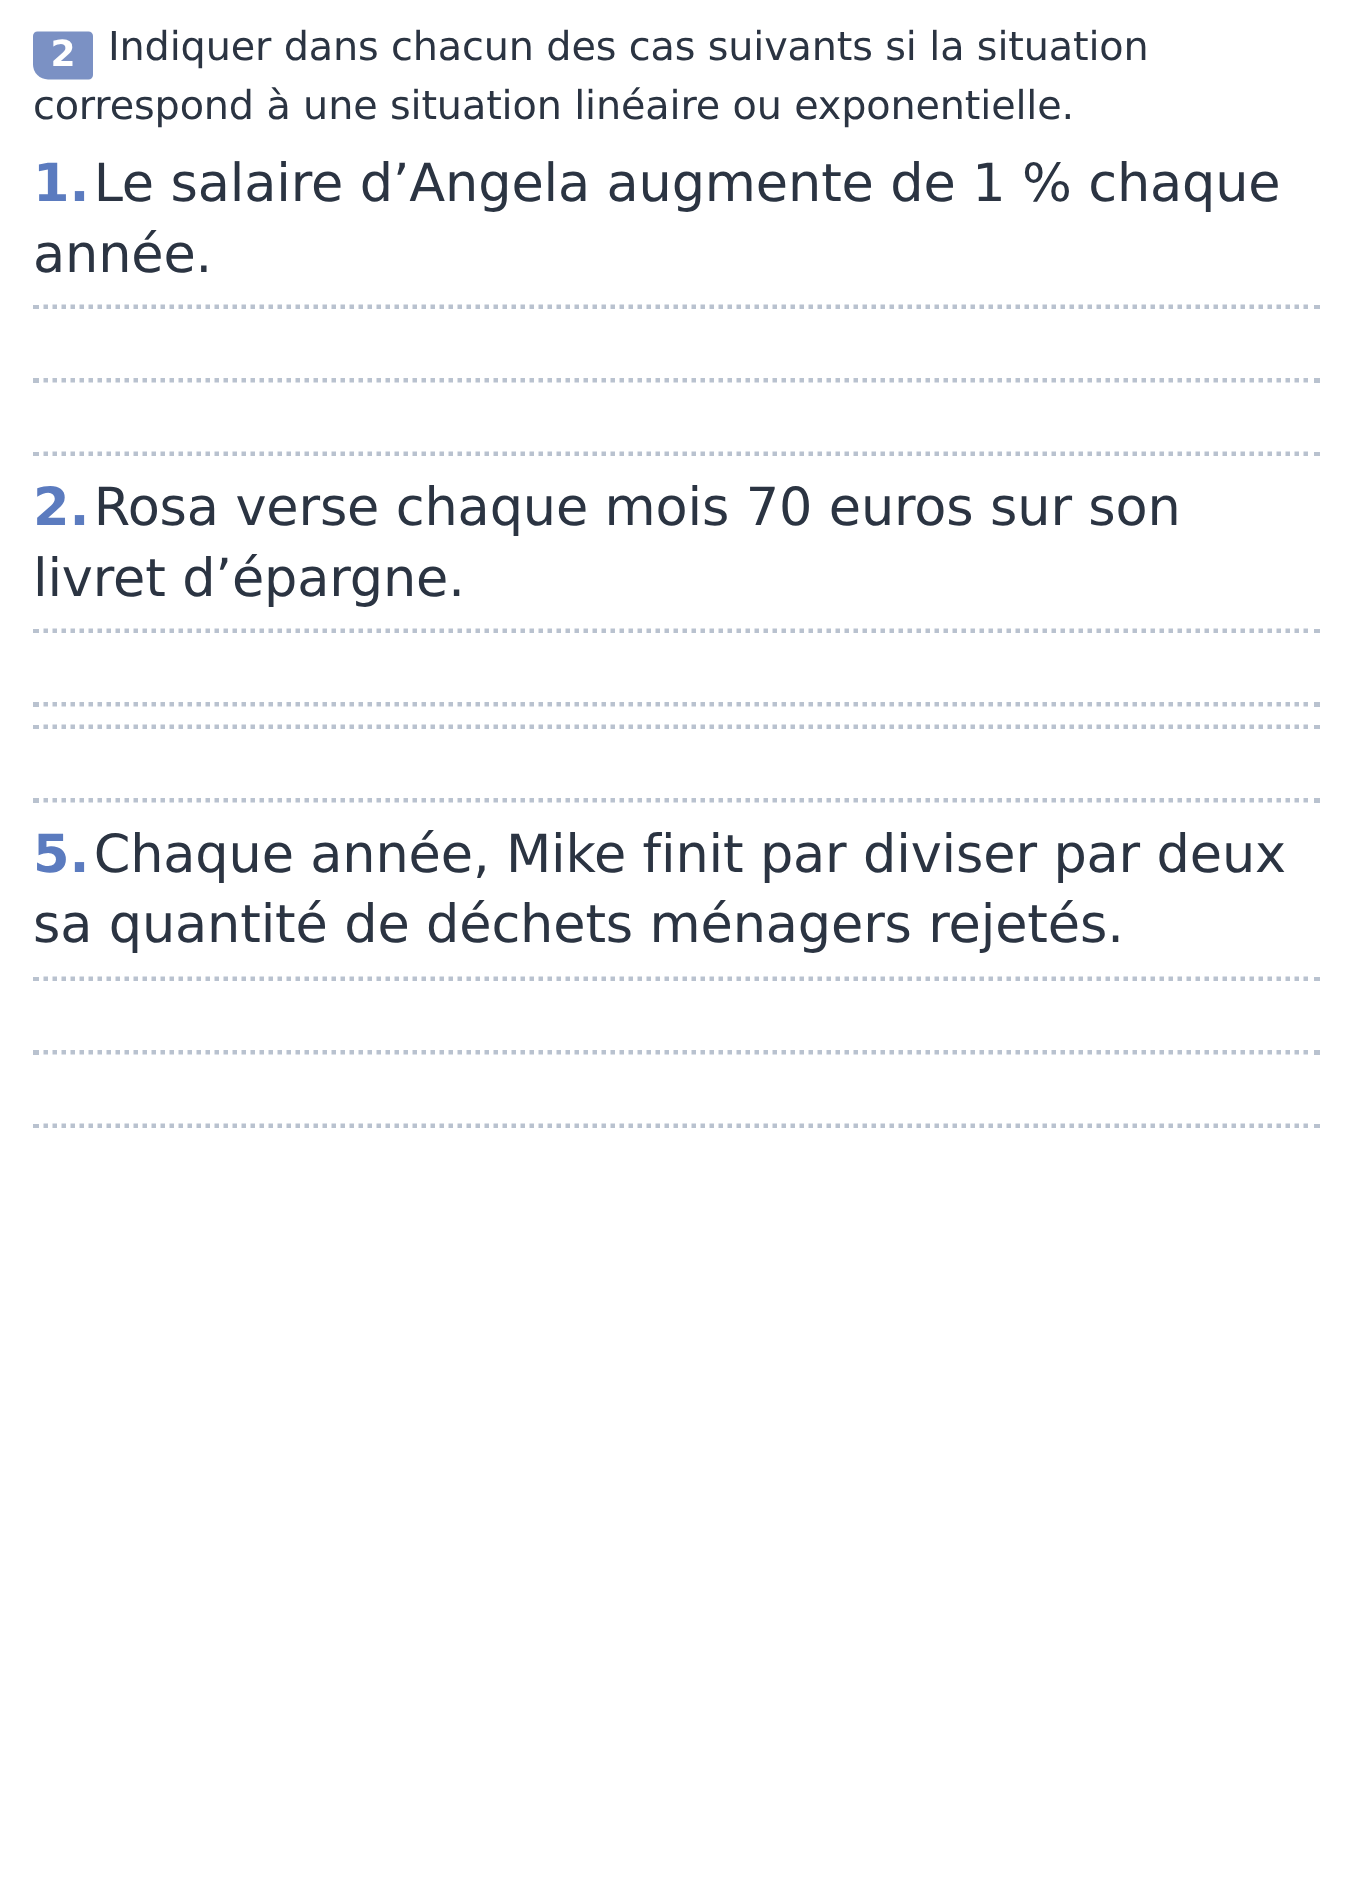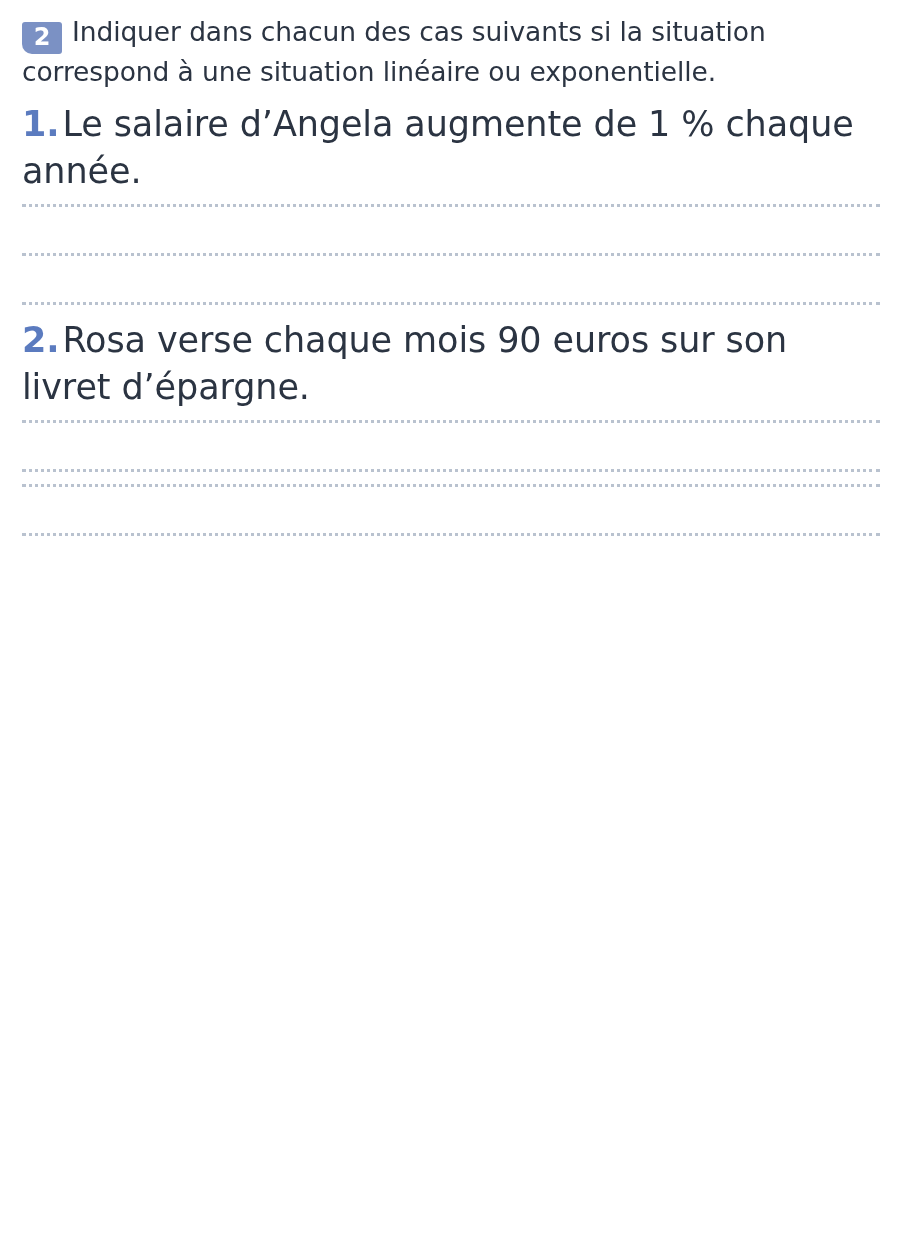--- a/index.html
+++ b/index.html
@@ -92,30 +92,40 @@
     </div>
     <div class="lines">
       <div class="dotline" style="border-top-color: rgb(185, 194, 207);"></div>
       <div class="dotline" style="border-top-color: rgb(185, 194, 207);"></div>
       <div class="dotline last" style="border-top-color: rgb(185, 194, 207);"></div>
     </div>
   </div>
 
   <div class="item">
     <div class="item-text">
-      <span class="item-num" style="color: rgb(91, 123, 191);">2.</span><span>Rosa verse chaque mois 90 euros sur son livret d’épargne.</span>
+      <span class="item-num" style="color: rgb(91, 123, 191);">2.</span><span>Rosa verse chaque mois 70 euros sur son livret d’épargne.</span>
     </div>
     <div class="lines">
       <div class="dotline" style="border-top-color: rgb(185, 194, 207);"></div>
       <div class="dotline last" style="border-top-color: rgb(185, 194, 207);"></div>
     </div>
   </div>
 
 
   <div class="item">
     <div class="lines">
       <div class="dotline" style="border-top-color: rgb(185, 194, 207);"></div>
       <div class="dotline last" style="border-top-color: rgb(185, 194, 207);"></div>
     </div>
   </div>
 
+  <div class="item">
+    <div class="item-text">
+      <span class="item-num" style="color: rgb(91, 123, 191);">5.</span><span>Chaque année, Mike finit par diviser par deux sa quantité de déchets ménagers rejetés.</span>
+    </div>
+    <div class="lines">
+      <div class="dotline" style="border-top-color: rgb(185, 194, 207);"></div>
+      <div class="dotline" style="border-top-color: rgb(185, 194, 207);"></div>
+      <div class="dotline last" style="border-top-color: rgb(185, 194, 207);"></div>
+    </div>
+  </div>
 
 </div>
 
 </body></html>

